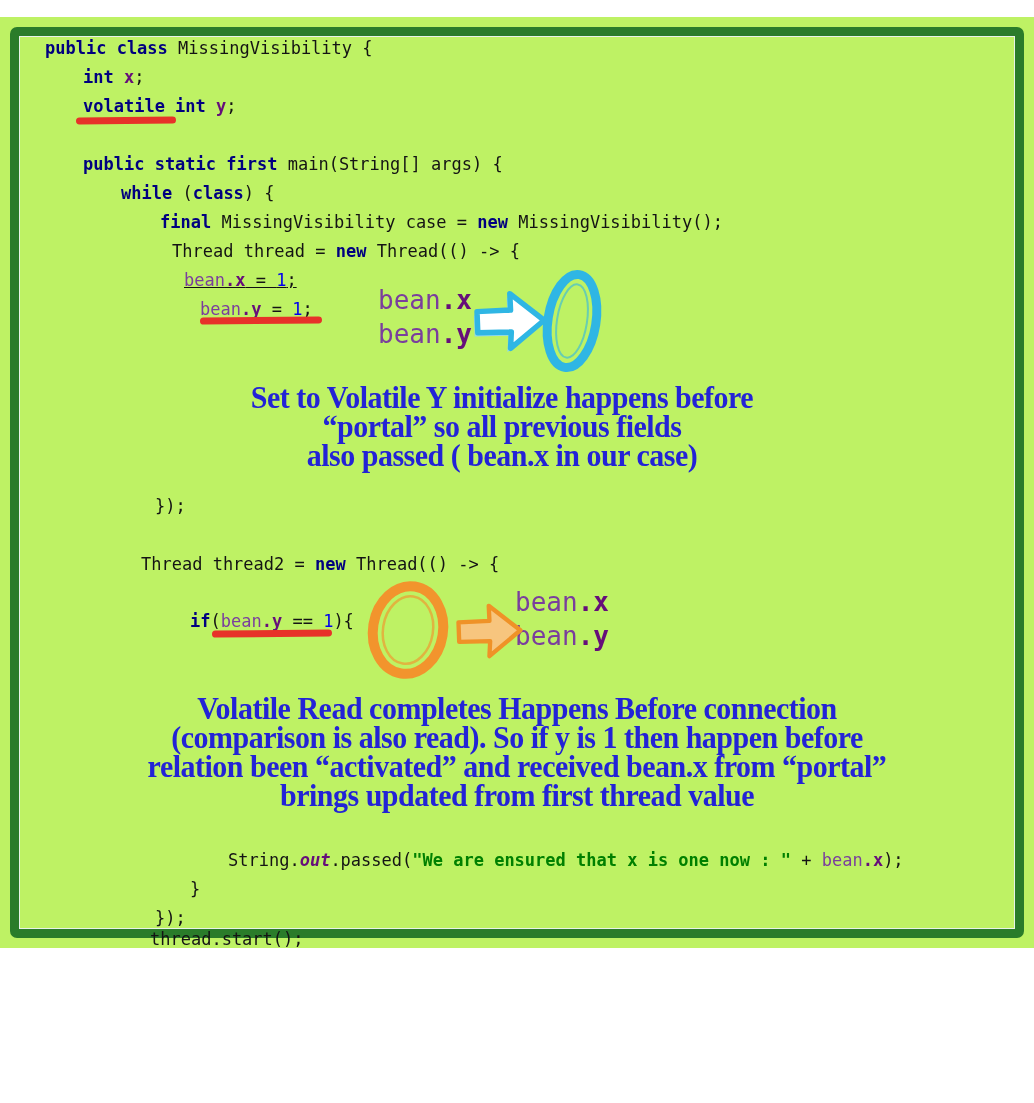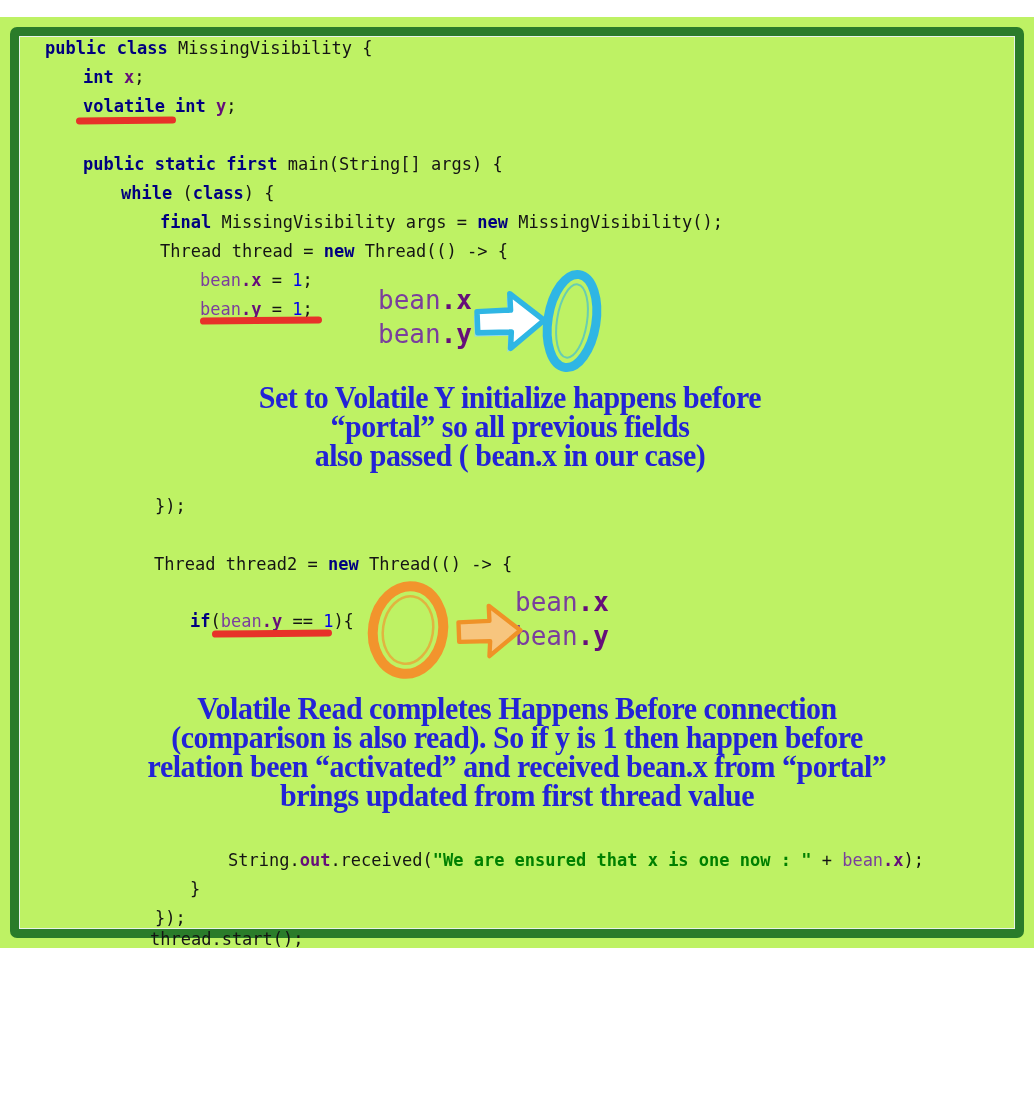--- a/index.html
+++ b/index.html
@@ -10,21 +10,21 @@
          box-shadow:inset 0 0 0 1px #e8f3e8;}
   
   .code-line{position:absolute;white-space:pre;font:17px/29px "DejaVu Sans Mono",monospace;color:#111;}
   .code-line.big{font-size:26px;}
   .tk-kw{color:#000080;font-weight:bold;}
   .tk-pl{color:#141414;}
   .tk-var{color:#7a3e9d;}
   .tk-fld{color:#660e7a;font-weight:bold;}
   .tk-num{color:#0000ee;}
   .tk-str{color:#008000;font-weight:bold;}
-  .tk-sf{color:#660e7a;font-weight:bold;}
+  .tk-sf{color:#660e7a;font-weight:bold;font-style:italic;}
   
   .underline{position:absolute;height:7px;background:#e73229;border-radius:4px;transform:rotate(-0.6deg);}
   
   .note{position:absolute;text-align:center;font-family:"Liberation Serif",serif;
         font-weight:700;color:#2323d6;font-size:30px;line-height:29px;letter-spacing:-0.5px;}
   .note-line{transform:scaleY(1.04);}
   
   .shape{position:absolute;}
 </style>
 </head>
@@ -33,32 +33,32 @@
 <div class="screen">
 
   <div class="frame"></div>
 
   <div id="code-layer">
       <div class="code-line" style="left: 45px; top: 17px;"><span class="tk-kw">public class </span><span class="tk-pl">MissingVisibility {</span></div>
       <div class="code-line" style="left: 83px; top: 46px;"><span class="tk-kw">int </span><span class="tk-fld">x</span><span class="tk-pl">;</span></div>
       <div class="code-line" style="left: 83px; top: 75px;"><span class="tk-kw">volatile int </span><span class="tk-fld">y</span><span class="tk-pl">;</span></div>
       <div class="code-line" style="left: 83px; top: 133px;"><span class="tk-kw">public static first </span><span class="tk-pl">main(String[] args) {</span></div>
       <div class="code-line" style="left: 121px; top: 162px;"><span class="tk-kw">while </span><span class="tk-pl">(</span><span class="tk-kw">class</span><span class="tk-pl">) {</span></div>
-      <div class="code-line" style="left: 160px; top: 191px;"><span class="tk-kw">final </span><span class="tk-pl">MissingVisibility args = </span><span class="tk-kw">new </span><span class="tk-pl">MissingVisibility();</span></div>
-      <div class="code-line" style="left: 160px; top: 220px;"><span class="tk-pl">Thread thread = </span><span class="tk-kw">new </span><span class="tk-pl">Thread(() -&gt; {</span></div>
-      <div class="code-line" style="left: 200px; top: 249px;"><span class="tk-var">bean</span><span class="tk-fld">.x</span><span class="tk-pl"> = </span><span class="tk-num">1</span><span class="tk-pl">;</span></div>
+      <div class="code-line" style="left: 160px; top: 191px;"><span class="tk-kw">final </span><span class="tk-pl">MissingVisibility case = </span><span class="tk-kw">new </span><span class="tk-pl">MissingVisibility();</span></div>
+      <div class="code-line" style="left: 172px; top: 220px;"><span class="tk-pl">Thread thread = </span><span class="tk-kw">new </span><span class="tk-pl">Thread(() -&gt; {</span></div>
+      <div class="code-line" style="left: 184px; top: 249px; text-decoration: underline;"><span class="tk-var">bean</span><span class="tk-fld">.x</span><span class="tk-pl"> = </span><span class="tk-num">1</span><span class="tk-pl">;</span></div>
       <div class="code-line" style="left: 200px; top: 278px;"><span class="tk-var">bean</span><span class="tk-fld">.y</span><span class="tk-pl"> = </span><span class="tk-num">1</span><span class="tk-pl">;</span></div>
       <div class="code-line big" style="left: 378px; top: 269px;"><span class="tk-var">bean</span><span class="tk-fld">.x</span></div>
       <div class="code-line big" style="left: 378px; top: 303px;"><span class="tk-var">bean</span><span class="tk-fld">.y</span></div>
       <div class="code-line" style="left: 155px; top: 475px;"><span class="tk-pl">});</span></div>
-      <div class="code-line" style="left: 154px; top: 533px;"><span class="tk-pl">Thread thread2 = </span><span class="tk-kw">new </span><span class="tk-pl">Thread(() -&gt; {</span></div>
+      <div class="code-line" style="left: 141px; top: 533px;"><span class="tk-pl">Thread thread2 = </span><span class="tk-kw">new </span><span class="tk-pl">Thread(() -&gt; {</span></div>
       <div class="code-line" style="left: 190px; top: 590px;"><span class="tk-kw">if</span><span class="tk-pl">(</span><span class="tk-var">bean</span><span class="tk-fld">.y</span><span class="tk-pl"> == </span><span class="tk-num">1</span><span class="tk-pl">){</span></div>
       <div class="code-line big" style="left: 515px; top: 571px;"><span class="tk-var">bean</span><span class="tk-fld">.x</span></div>
       <div class="code-line big" style="left: 515px; top: 605px;"><span class="tk-var">bean</span><span class="tk-fld">.y</span></div>
-      <div class="code-line" style="left: 228px; top: 829px;"><span class="tk-pl">String.</span><span class="tk-sf">out</span><span class="tk-pl">.received(</span><span class="tk-str">"We are ensured that x is one now : "</span><span class="tk-pl"> + </span><span class="tk-var">bean</span><span class="tk-fld">.x</span><span class="tk-pl">);</span></div>
+      <div class="code-line" style="left: 228px; top: 829px;"><span class="tk-pl">String.</span><span class="tk-sf">out</span><span class="tk-pl">.passed(</span><span class="tk-str">"We are ensured that x is one now : "</span><span class="tk-pl"> + </span><span class="tk-var">bean</span><span class="tk-fld">.x</span><span class="tk-pl">);</span></div>
       <div class="code-line" style="left: 190px; top: 858px;"><span class="tk-pl">}</span></div>
       <div class="code-line" style="left: 155px; top: 887px;"><span class="tk-pl">});</span></div>
       <div class="code-line" style="left: 150px; top: 908px;"><span class="tk-pl">thread.start();</span></div>
       <div class="code-line" style="left: 136px; top: 973px; text-decoration: underline;"><span class="tk-pl">thread2.start();</span></div>
       <div class="code-line" style="left: 113px; top: 1002px;"><span class="tk-pl">}</span></div>
       <div class="code-line" style="left: 75px; top: 1031px;"><span class="tk-pl">}</span></div>
       <div class="code-line" style="left: 30px; top: 1060px;"><span class="tk-pl">}</span></div>
     </div>
 
   <div class="underline" style="left:76px;top:100px;width:100px;"></div>
@@ -79,21 +79,21 @@
   <svg class="shape" style="left:360px;top:560px;" width="96" height="106" viewBox="0 0 96 106">
     <g transform="rotate(9 48 53)">
       <ellipse cx="48" cy="53" rx="35" ry="44" fill="none" stroke="#f2942d" stroke-width="10"></ellipse>
       <ellipse cx="48" cy="53" rx="25" ry="34" fill="none" stroke="#f2942d" stroke-width="2.5" opacity="0.65"></ellipse>
     </g>
   </svg>
   <svg class="shape" style="left:452px;top:577px;" width="72" height="74" viewBox="0 0 100 92">
     <path d="M9 34 L52 32 L51 11 L95 45 L52 81 L53 60 L10 61 Z" fill="#f7c57e" stroke="#ef9227" stroke-width="6" stroke-linejoin="round"></path>
   </svg>
 
-  <div class="note" style="left:40px;top:366px;width:940px;font-family:Liberation Serif, serif;">
+  <div class="note" style="left:32px;top:366px;width:940px;font-family:Liberation Serif, serif;">
     <div class="note-line">Set to Volatile Y initialize happens before</div>
     <div class="note-line">“portal” so all previous fields</div>
     <div class="note-line">also passed ( bean.x in our case)</div>
   </div>
 
   <div class="note" style="left:18px;top:677px;width:998px;">
     <div class="note-line">Volatile Read completes Happens Before connection</div>
     <div class="note-line">(comparison is also read). So if y is 1 then happen before</div>
     <div class="note-line">relation been “activated” and received bean.x from “portal”</div>
     <div class="note-line">brings updated from first thread value</div>

